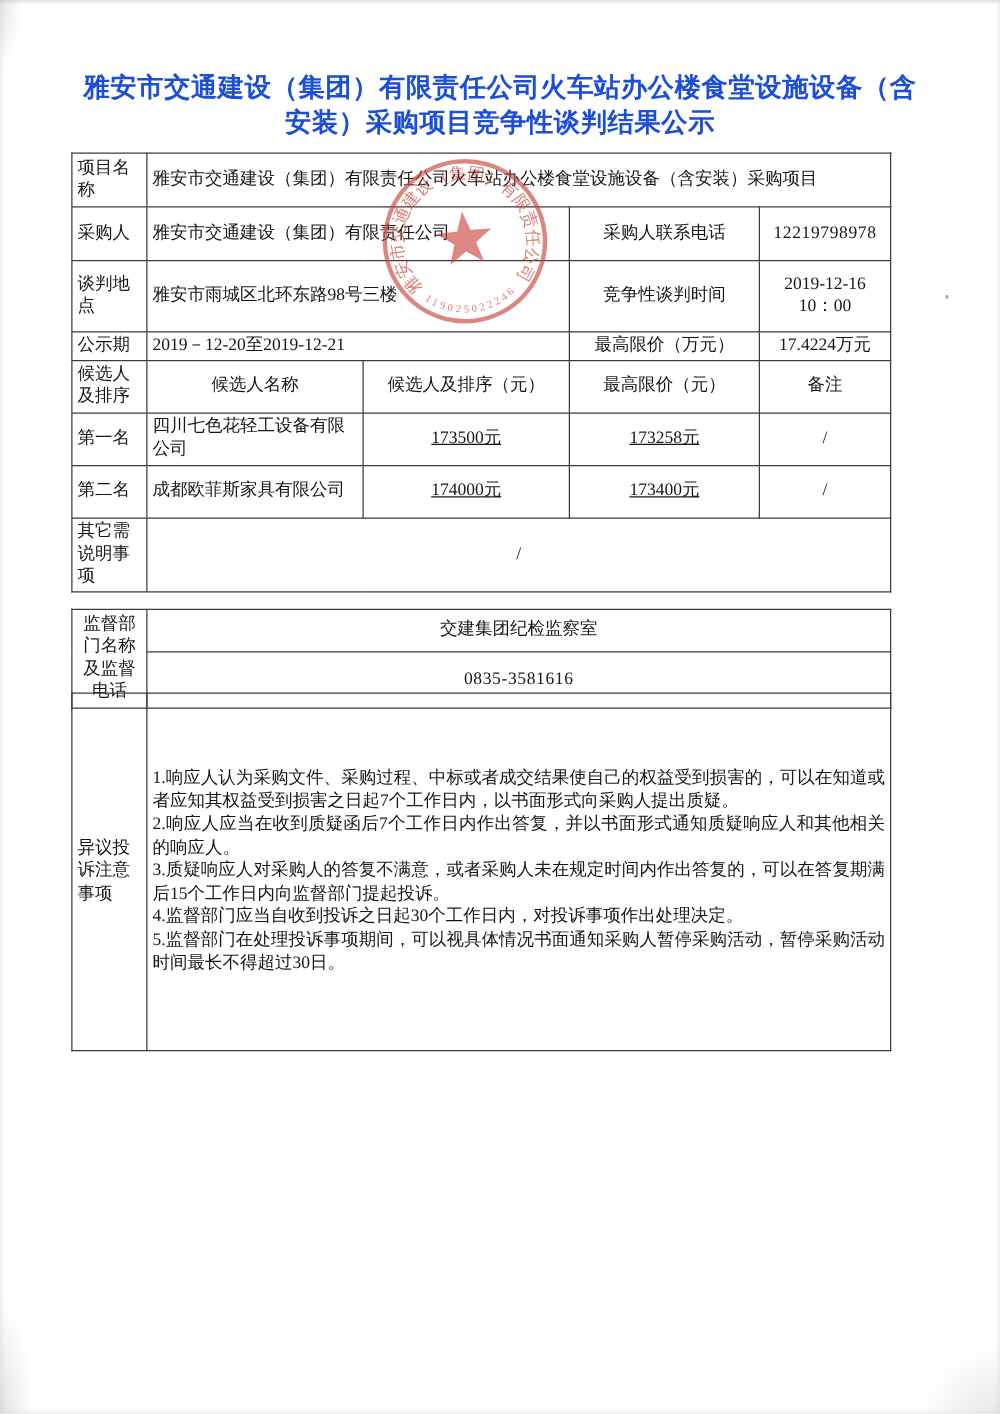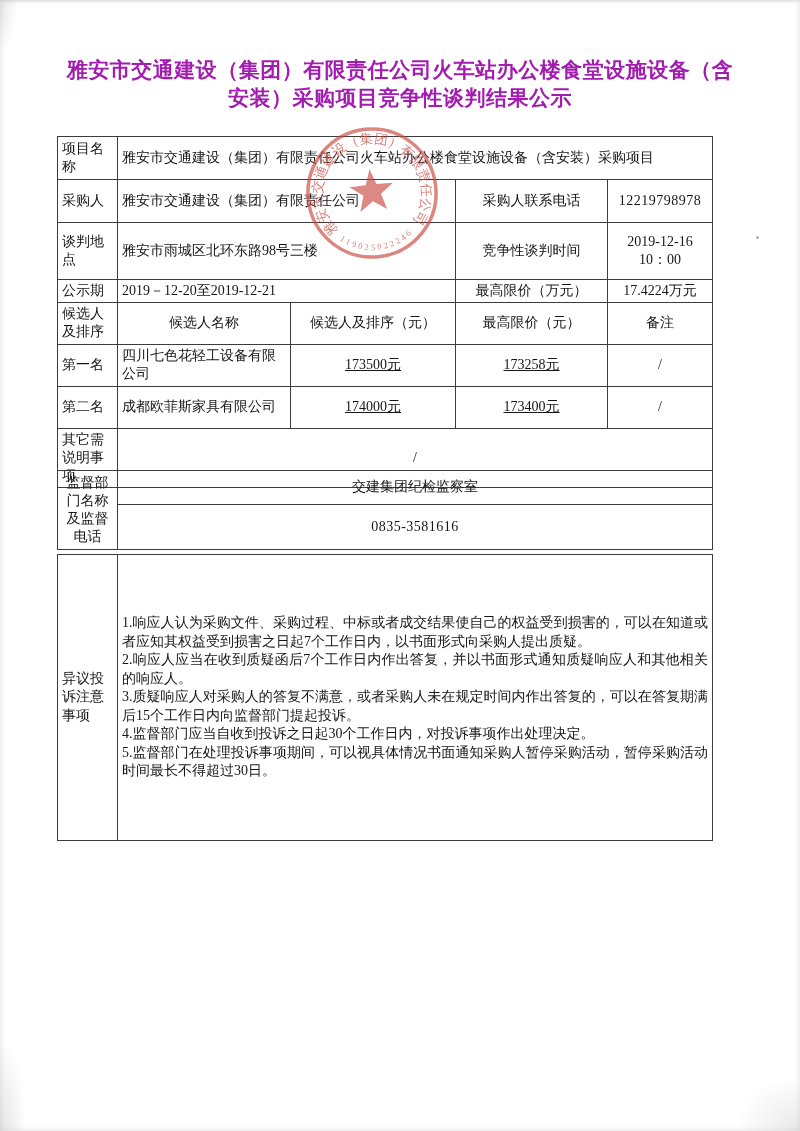--- a/index.html
+++ b/index.html
@@ -12,31 +12,31 @@
     background:linear-gradient(#cfcfcf,rgba(255,255,255,0));opacity:.5;}
   .smudge{position:absolute;opacity:.35;pointer-events:none;}
   .sm-tl{left:0;top:0;width:18px;height:55px;background:radial-gradient(ellipse at 0% 0%,#b5b5b5,rgba(255,255,255,0) 70%);}
   .sm-bl{left:0;top:1040px;width:26px;height:91px;background:radial-gradient(ellipse at 0% 100%,#b0b0b0,rgba(255,255,255,0) 72%);}
   .sm-br{left:735px;top:1075px;width:65px;height:56px;background:radial-gradient(ellipse at 100% 100%,#bdbdbd,rgba(255,255,255,0) 70%);}
   .speck{position:absolute;left:756px;top:236px;width:3px;height:3px;border-radius:50%;background:#8e8e8e;opacity:.7;}
 
   .title{
     position:absolute;left:65px;top:56px;width:670px;margin:0;
     font-size:21px;line-height:28px;font-weight:bold;text-align:center;
-    letter-spacing:0.5px;color:#a21caf;
+    letter-spacing:0.5px;color:#1d4ed8;
   }
 
   table.t{border-collapse:collapse;table-layout:fixed;position:absolute;left:57px;}
   table.t td{
     border:1.4px solid #3c3c3c;font-size:14px;line-height:1.3;
     padding:2px 4px;vertical-align:middle;word-break:break-all;
     color:#161616;
   }
-  .main{top:136px;width:655px;}
-  .sup{top:470px;width:655px;}
+  .main{top:122px;width:655px;}
+  .sup{top:487px;width:655px;}
   .comp{top:554px;width:655px;}
 
   td.lab{padding-left:3px;}
   td.val{padding-left:5px;}
   td.c{text-align:center;}
   td.prewrap{white-space:pre-line;}
   tr.r1{height:43px;} tr.r2{height:43px;} tr.r3{height:57px;} tr.r4{height:21px;}
   tr.r5{height:34px;} tr.r6{height:42px;} tr.r7{height:42px;} tr.r8{height:36px;}
   tr.r9{height:35px;}
   tr.s1{height:34px;} tr.s2{height:45px;}

